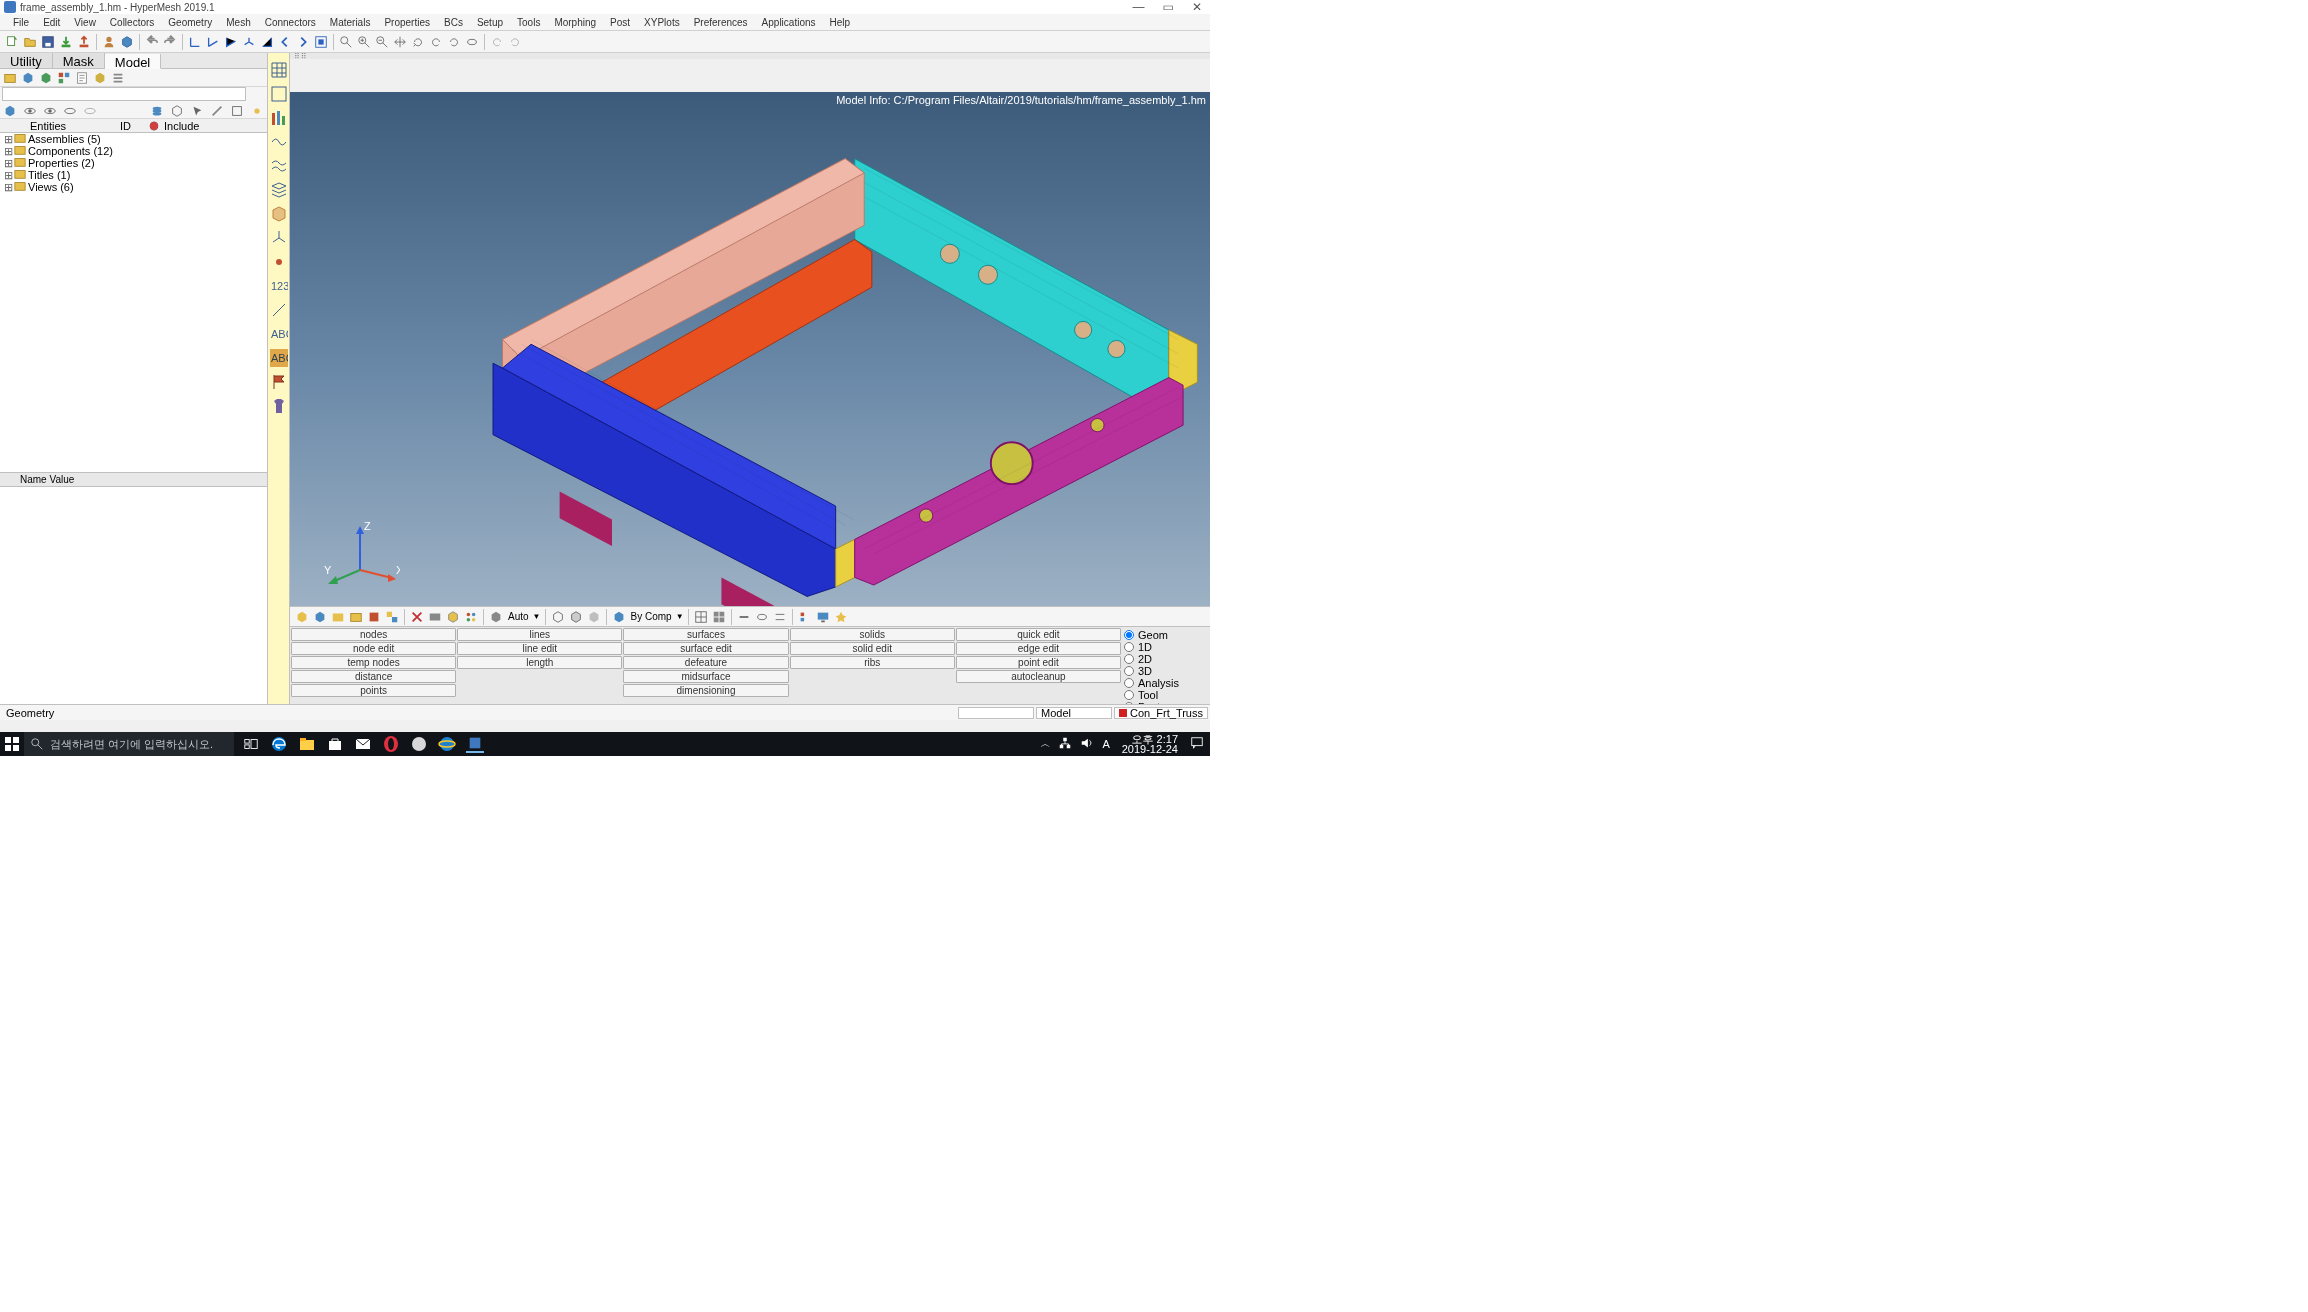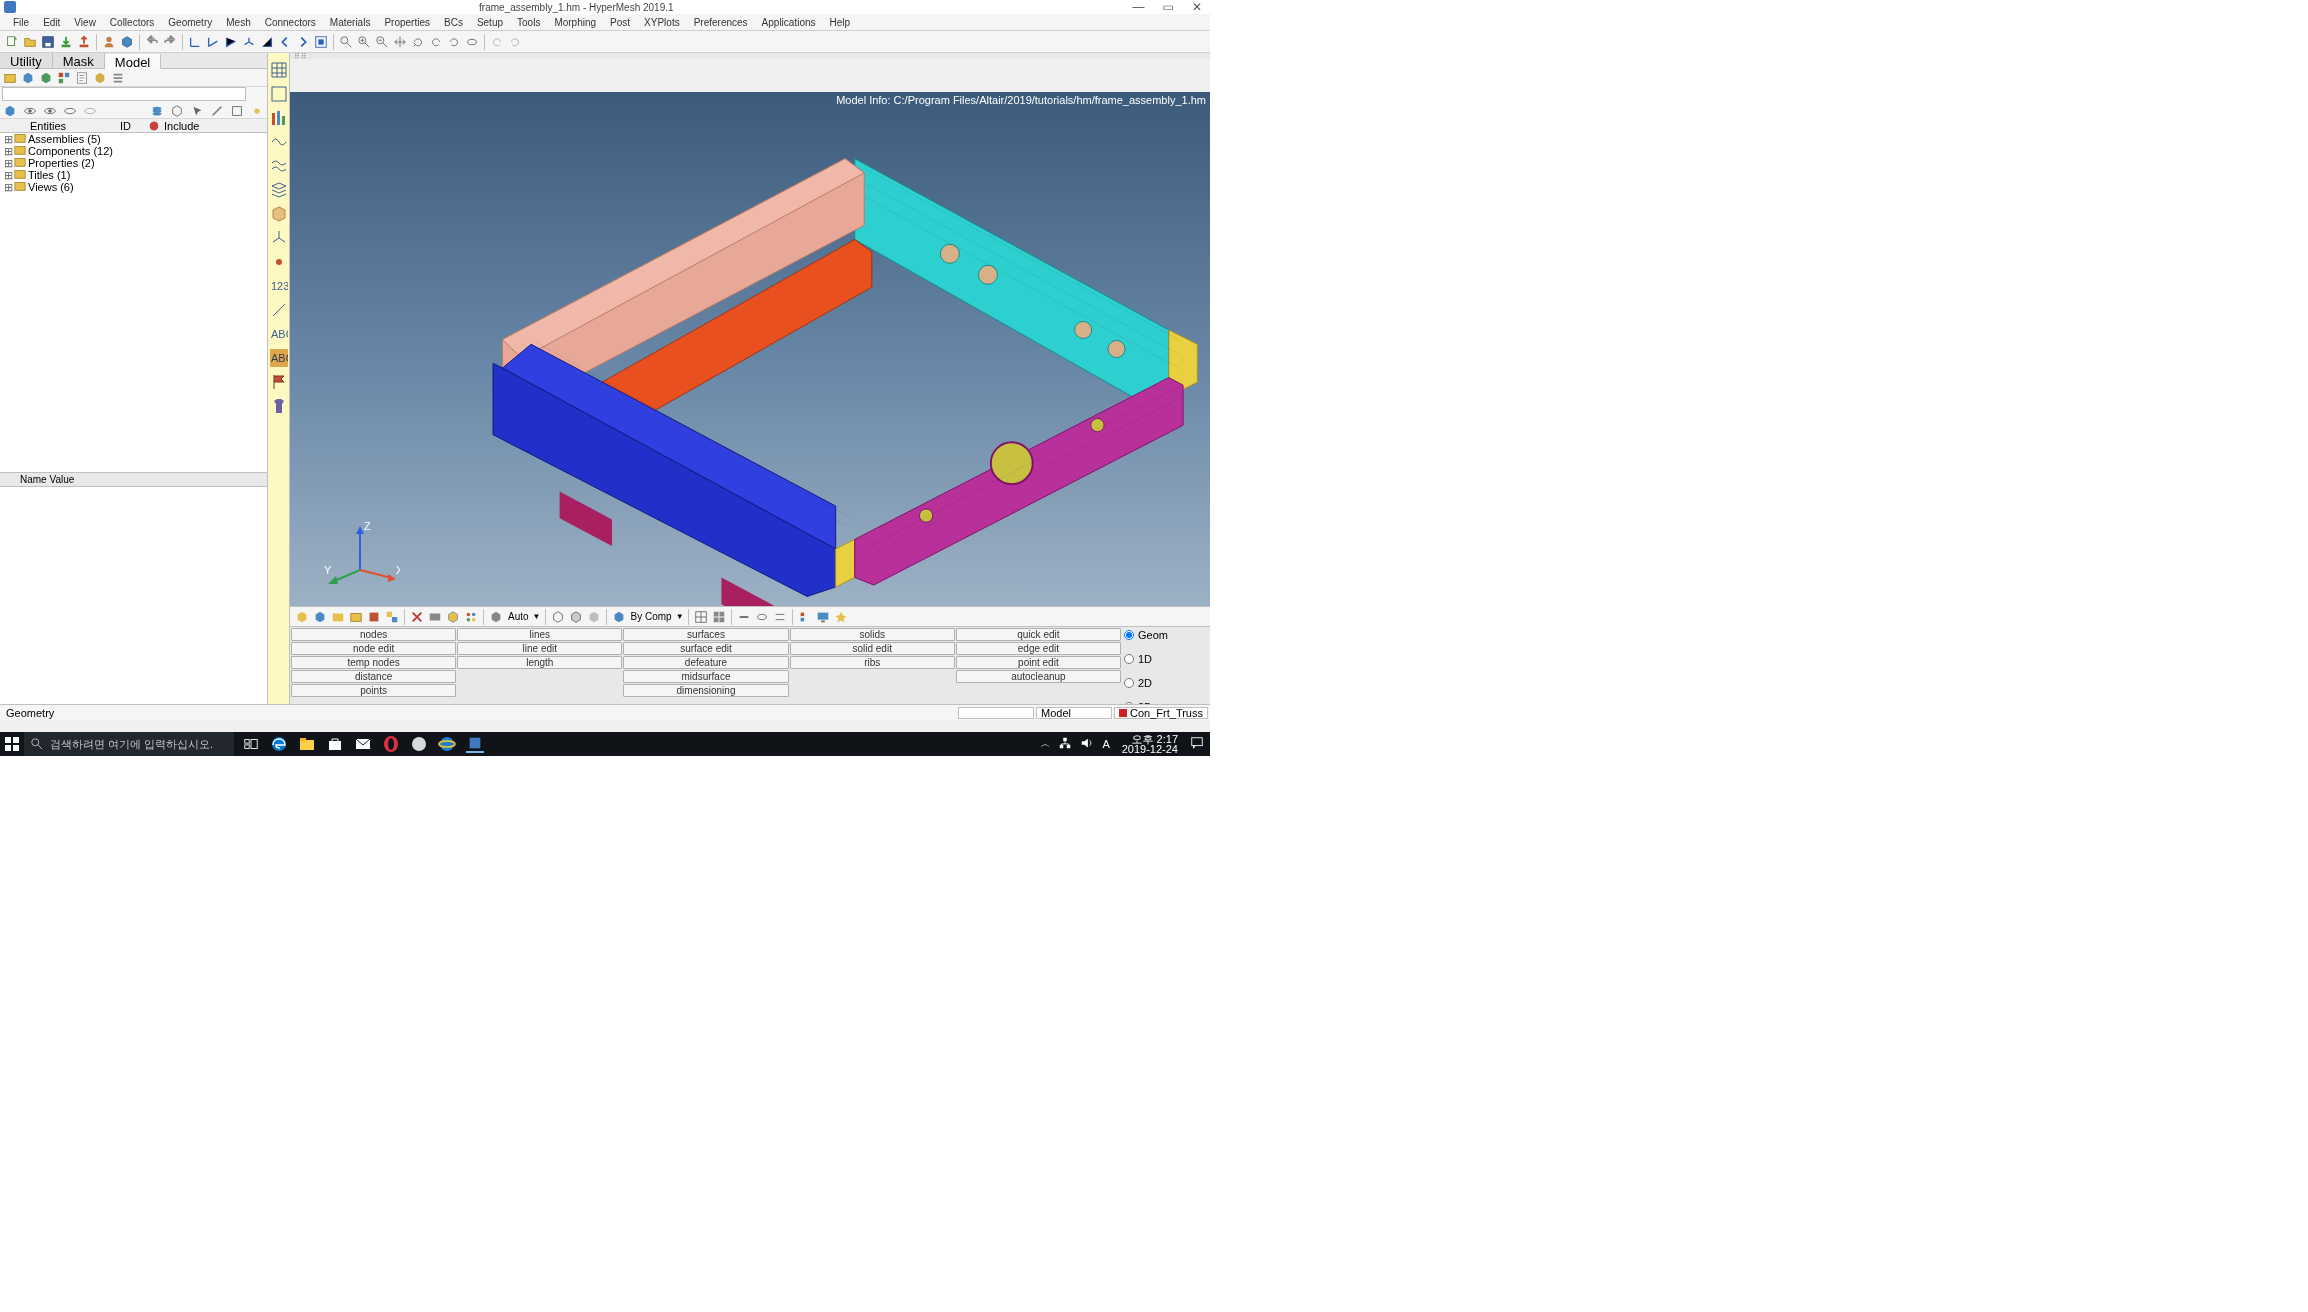--- a/index.html
+++ b/index.html
@@ -1,18 +1,18 @@
 <!DOCTYPE html>
 <html><head>
 <meta charset="utf-8">
 <style>
 * { margin:0; padding:0; box-sizing:border-box; font-family:"Segoe UI",Tahoma,sans-serif; font-size:11px; }
 body { background:#fff; width:2308px; height:1312px; position:relative; }
 .app { position:absolute; left:0; top:0; width:1210px; height:756px; background:#f0f0f0; display:flex; flex-direction:column; }
-.titlebar { height:14px; background:#fff; display:flex; align-items:center; padding:0 4px;text-align:center; }
+.titlebar { height:14px; background:#fff; display:flex; align-items:center; padding:0 4px; }
 .titlebar .icon { width:12px; height:12px; background:#4078c0; border-radius:2px; margin-right:4px; }
 .titlebar .title { flex:1; font-size:10px; color:#444; }
 .titlebar .winbtns { display:flex; gap:18px; margin-right:4px; }
 .titlebar .winbtns span { font-size:12px; color:#555; cursor:default; }
 .menubar { height:17px; background:#f5f5f5; border-bottom:1px solid #d0d0d0; display:flex; align-items:center; padding-left:6px; }
 .menubar span { font-size:10px; color:#333; padding:0 7px; }
 .toolbar { height:22px; background:#f5f5f5; border-bottom:1px solid #d0d0d0; display:flex; align-items:center; padding-left:4px; gap:2px; }
 .tbtn { width:16px; height:16px; border:1px solid transparent; display:inline-flex; align-items:center; justify-content:center; }
 .tbtn svg { width:14px; height:14px; }
 .sep { width:1px; height:16px; background:#c0c0c0; margin:0 2px; }
@@ -41,21 +41,21 @@
 .viewport-col { flex:1; display:flex; flex-direction:column; }
 .handle { height:6px; background:#e8e8e8; display:flex; align-items:center; padding-left:4px; }
 .handle .dots { font-size:8px; color:#888; letter-spacing:1px; }
 .view3d { flex:1; background:linear-gradient(to bottom,#3c5a7a 0%,#6a89a8 55%,#9db1c4 100%); position:relative;margin-top:33px; }
 .modelinfo { position:absolute; right:4px; top:2px; font-size:11px; color:#fff; }
 .axes { position:absolute; left:30px; bottom:14px; }
 .disp-toolbar { height:20px; background:#f5f5f5; border-top:1px solid #c0c0c0; display:flex; align-items:center; padding-left:4px; gap:2px; }
 .panel-grid { height:78px; background:#e8e8e8; border-top:1px solid #c0c0c0; display:flex; }
 .panel-cols { flex:1; display:grid; grid-template-columns:repeat(5,1fr); grid-auto-rows:13px; gap:1px; padding:1px; align-content:start; }
 .pbtn { background:#f5f5f5; border:1px solid #b0b0b0; text-align:center; font-size:10px; color:#333; line-height:11px; border-radius:1px; }
-.page-radios { width:88px; background:#e8e8e8; padding:2px 2px; display:flex; flex-direction:column; gap:12px; }
+.page-radios { width:88px; background:#e8e8e8; padding:2px 2px; display:flex; flex-direction:column; gap:0; }
 .page-radios label { font-size:10px; display:flex; align-items:center; gap:4px; height:12px; }
 .page-radios input { width:10px; height:10px; }
 .statusbar { height:16px; background:#f5f5f5; border-top:1px solid #c0c0c0; display:flex; align-items:center; font-size:10px; }
 .statusbar .sl { padding:0 6px; }
 .statusbar .spacer { flex:1; }
 .statusbar .sbox { border:1px solid #c0c0c0; height:12px; padding:0 4px; min-width:76px; margin-right:2px; display:flex; align-items:center; background:#fff; }
 .statusbar .swatch { width:8px; height:8px; background:#d02020; margin-right:3px; }
 .taskbar { height:24px; background:#101318; display:flex; align-items:center; color:#fff; font-size:11px;margin-top:12px; }
 .taskbar .start { width:24px; height:24px; background:#101318; display:flex; align-items:center; justify-content:center; }
 .taskbar .searchbox { height:24px; background:#22262d; display:flex; align-items:center; padding:0 6px; width:210px; color:#bfc5cc; }

